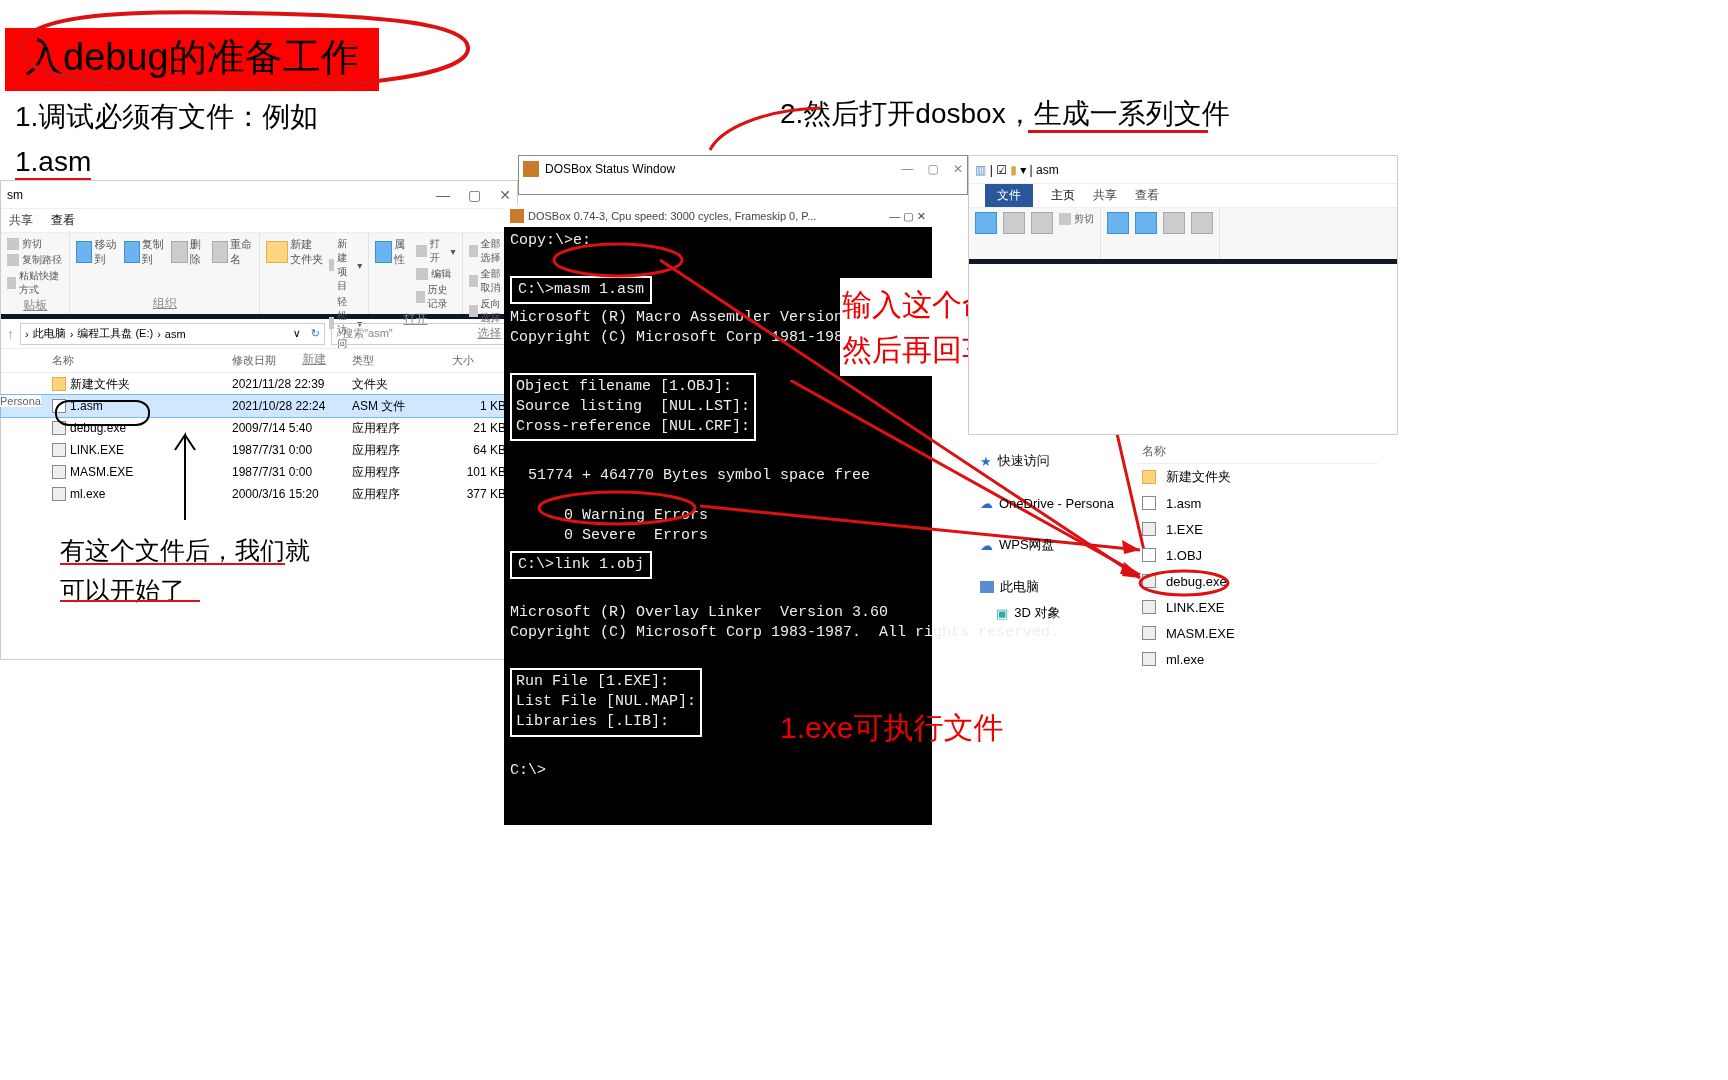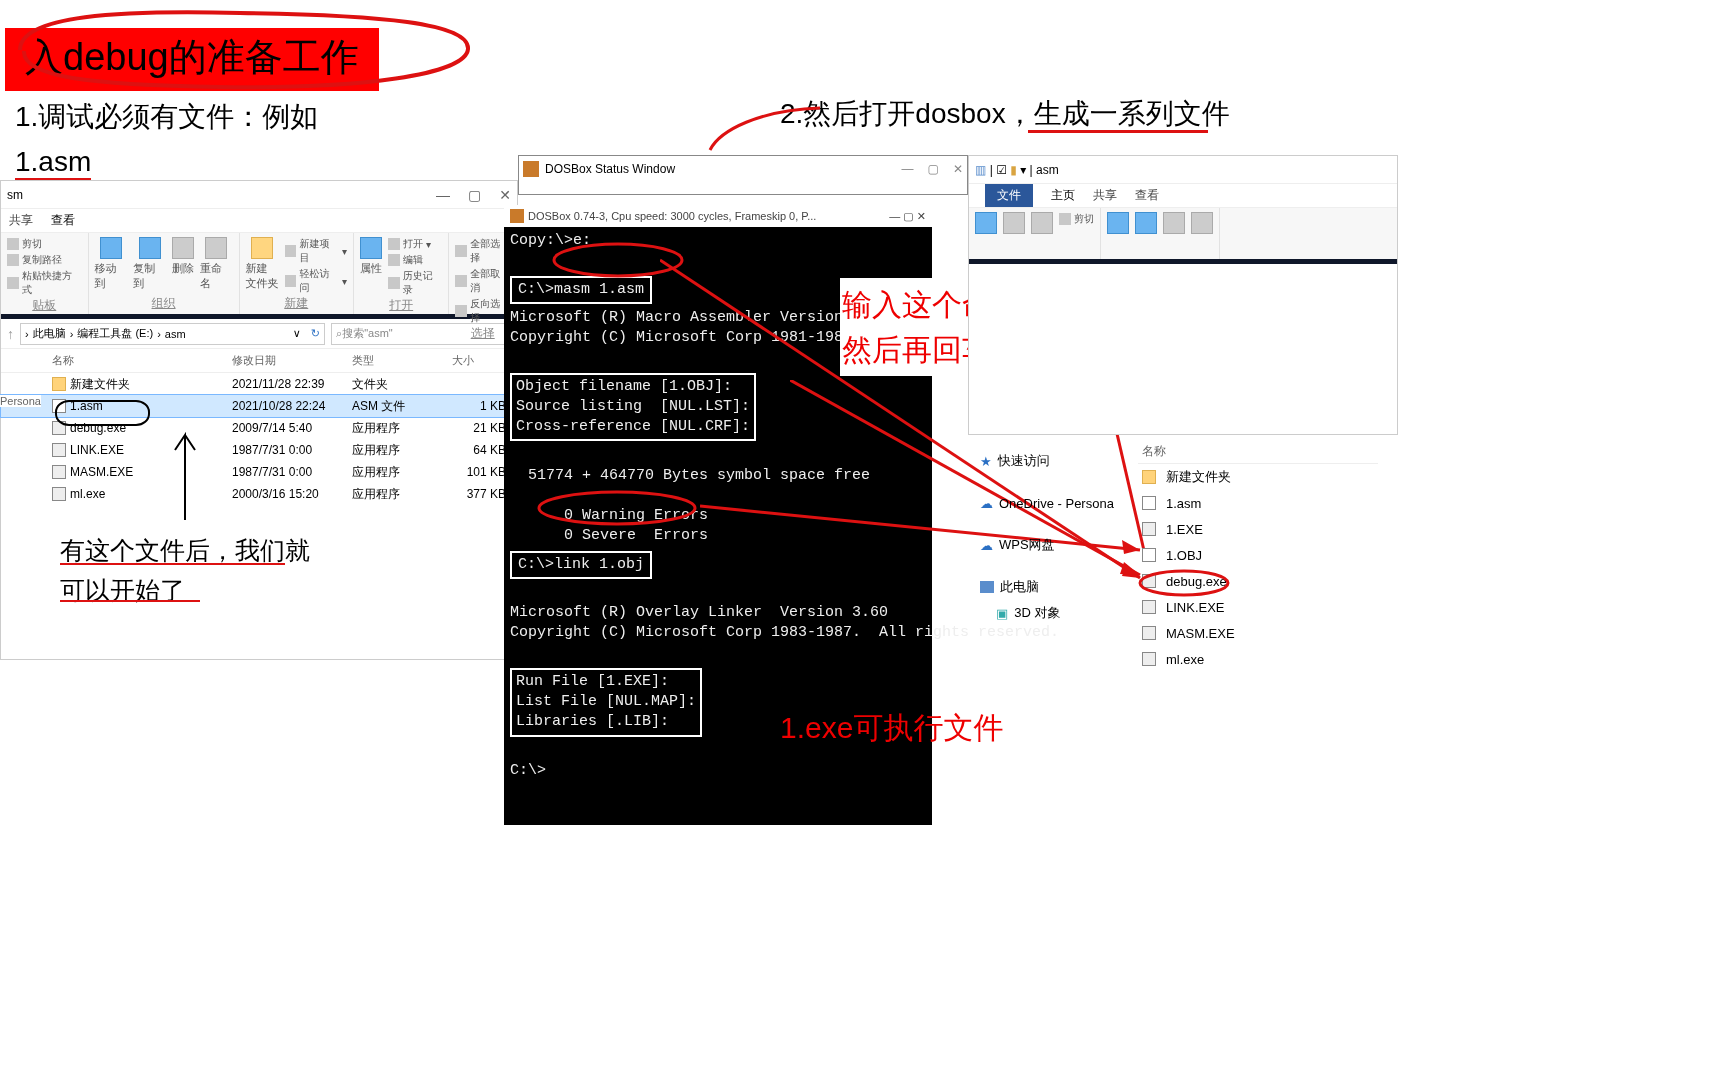--- a/index.html
+++ b/index.html
@@ -116,21 +116,21 @@
   color: #555;
 }
 .ribbon-group {
   border-right: 1px solid #e2e2e2;
   padding: 4px 6px 2px;
   display: flex;
   flex-direction: column;
 }
 .ribbon-group .row { display: flex; gap: 6px; flex: 1; align-items: flex-start; }
 .ribbon-group .lbl { text-align: center; font-size: 12px; color: #888; margin-top: auto; text-decoration: underline; }
-.ribbon-item { display: flex; flex-direction: column; align-items: center; gap: 2px; }
+.ribbon-item { display: flex; flex-direction: row; align-items: center; gap: 2px; }
 .ribbon-icon { width: 22px; height: 22px; background: #ffd680; border: 1px solid #e0b050;}
 .ribbon-icon.gray { background: #ccc; border-color: #aaa; }
 .ribbon-icon.blue { background: #6ab4f0; border-color: #4090d0; }
 .small-items { display: flex; flex-direction: column; gap: 2px; font-size: 10px; }
 .small-item { display:flex; align-items:center; gap:3px;}
 .small-ico { width:12px; height:12px; background:#c8c8c8; }
 
 .navbar {
   height: 30px;
   display: flex;

